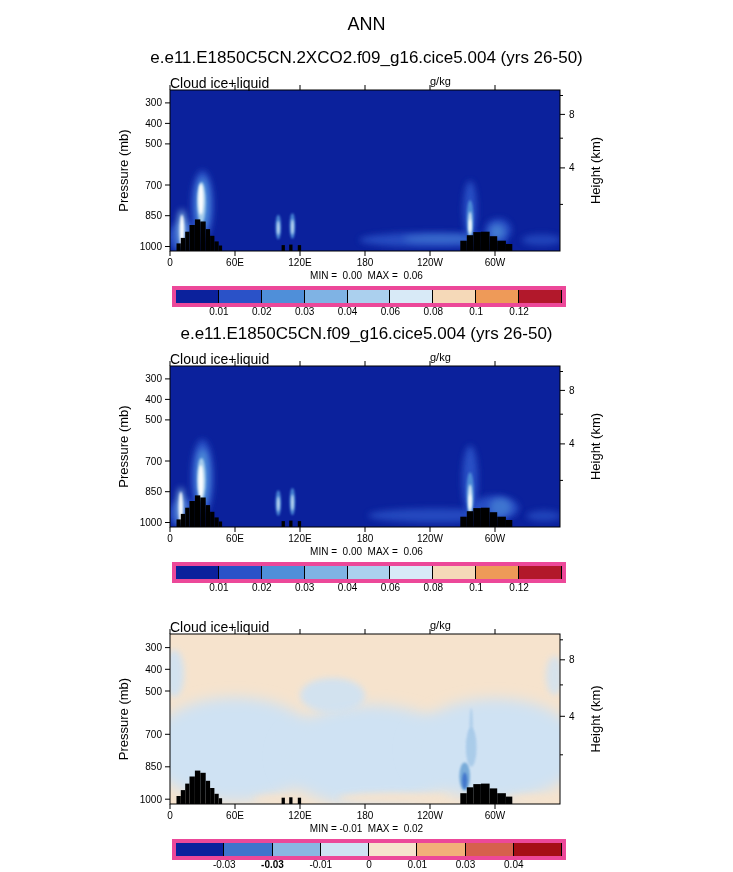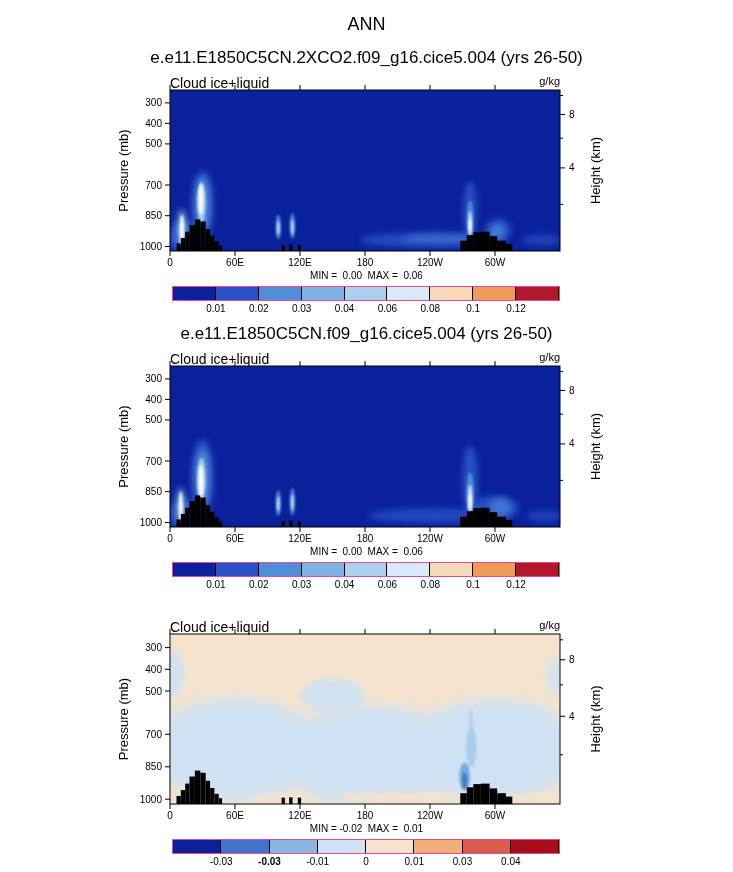--- a/index.html
+++ b/index.html
@@ -2,25 +2,25 @@
 <html><head>
 <meta charset="utf-8">
 <style>
   html,body{margin:0;padding:0;background:#ffffff;}
   body{font-family:"Liberation Sans", sans-serif;color:#000;}
   .page{position:relative;width:643px;height:872px;background:#fff;overflow:hidden;}
   .main-title{position:absolute;top:14px;left:0;width:733px;text-align:center;font-size:18px;}
   .panel{position:absolute;left:0;width:733px;}
   .panel-title{position:absolute;top:2px;left:0;width:733px;text-align:center;font-size:17px;}
   .sub-left{position:absolute;top:29px;left:170px;font-size:14px;}
-  .sub-right{position:absolute;top:29px;left:430px;width:130px;text-align:right;font-size:11px;}
+  .sub-right{position:absolute;top:29px;left:430px;width:130px;font-size:11px;}
   .minmax{position:absolute;left:0;width:733px;text-align:center;font-size:10px;white-space:pre;}
   svg.plot{position:absolute;left:0;top:0;}
   svg text{font-family:"Liberation Sans", sans-serif;fill:#000;}
-  .colorbar{position:absolute;left:172px;width:386px;height:13px;display:flex;border:1px solid #ec4899;box-sizing:content-box;}
+  .colorbar{position:absolute;left:172px;width:386px;height:13px;display:flex;border:4px solid #ec4899;box-sizing:content-box;}
   .cb-cell{flex:1 1 auto;border-right:1px solid #000;}
   .cb-cell:last-child{border-right:none;}
   .cb-label{position:absolute;top:16px;width:44px;margin-left:-22px;text-align:center;font-size:10px;}
 </style>
 </head>
 <body>
 
 <div class="page">
   <div class="main-title">ANN</div>
 
@@ -367,21 +367,21 @@
         <line x1="560" y1="126.3" x2="565" y2="126.3" stroke="#000"></line>
         <text x="569" y="129.8" font-size="10" text-anchor="start">4</text>
         <line x1="560" y1="49.8" x2="563" y2="49.8" stroke="#000"></line>
         <line x1="560" y1="94.9" x2="563" y2="94.9" stroke="#000"></line>
         <line x1="560" y1="164.8" x2="563" y2="164.8" stroke="#000"></line>
         <text font-size="13" text-anchor="middle" transform="rotate(-90 128 129)" x="128" y="129">Pressure (mb)</text>
         <text font-size="13" text-anchor="middle" transform="rotate(-90 600 129)" x="600" y="129">Height (km)</text>
       </svg>
     <div class="sub-left">Cloud ice+liquid</div>
     <div class="sub-right">g/kg</div>
-    <div class="minmax" style="top: 233px;">MIN = -0.02  MAX =  0.01</div>
+    <div class="minmax" style="top: 233px;">MIN = -0.01  MAX =  0.02</div>
     <div class="colorbar" style="top: 249px;">
         <span class="cb-cell" style="background: rgb(11, 33, 156);"></span>
         <span class="cb-cell" style="background: rgb(63, 116, 204);"></span>
         <span class="cb-cell" style="background: rgb(138, 182, 226);"></span>
         <span class="cb-cell" style="background: rgb(207, 226, 243);"></span>
         <span class="cb-cell" style="background: rgb(246, 227, 205);"></span>
         <span class="cb-cell" style="background: rgb(242, 176, 121);"></span>
         <span class="cb-cell" style="background: rgb(214, 96, 77);"></span>
         <span class="cb-cell" style="background: rgb(165, 15, 21);"></span>
         <span class="cb-label" style="left: 48.3px;">-0.03</span>

